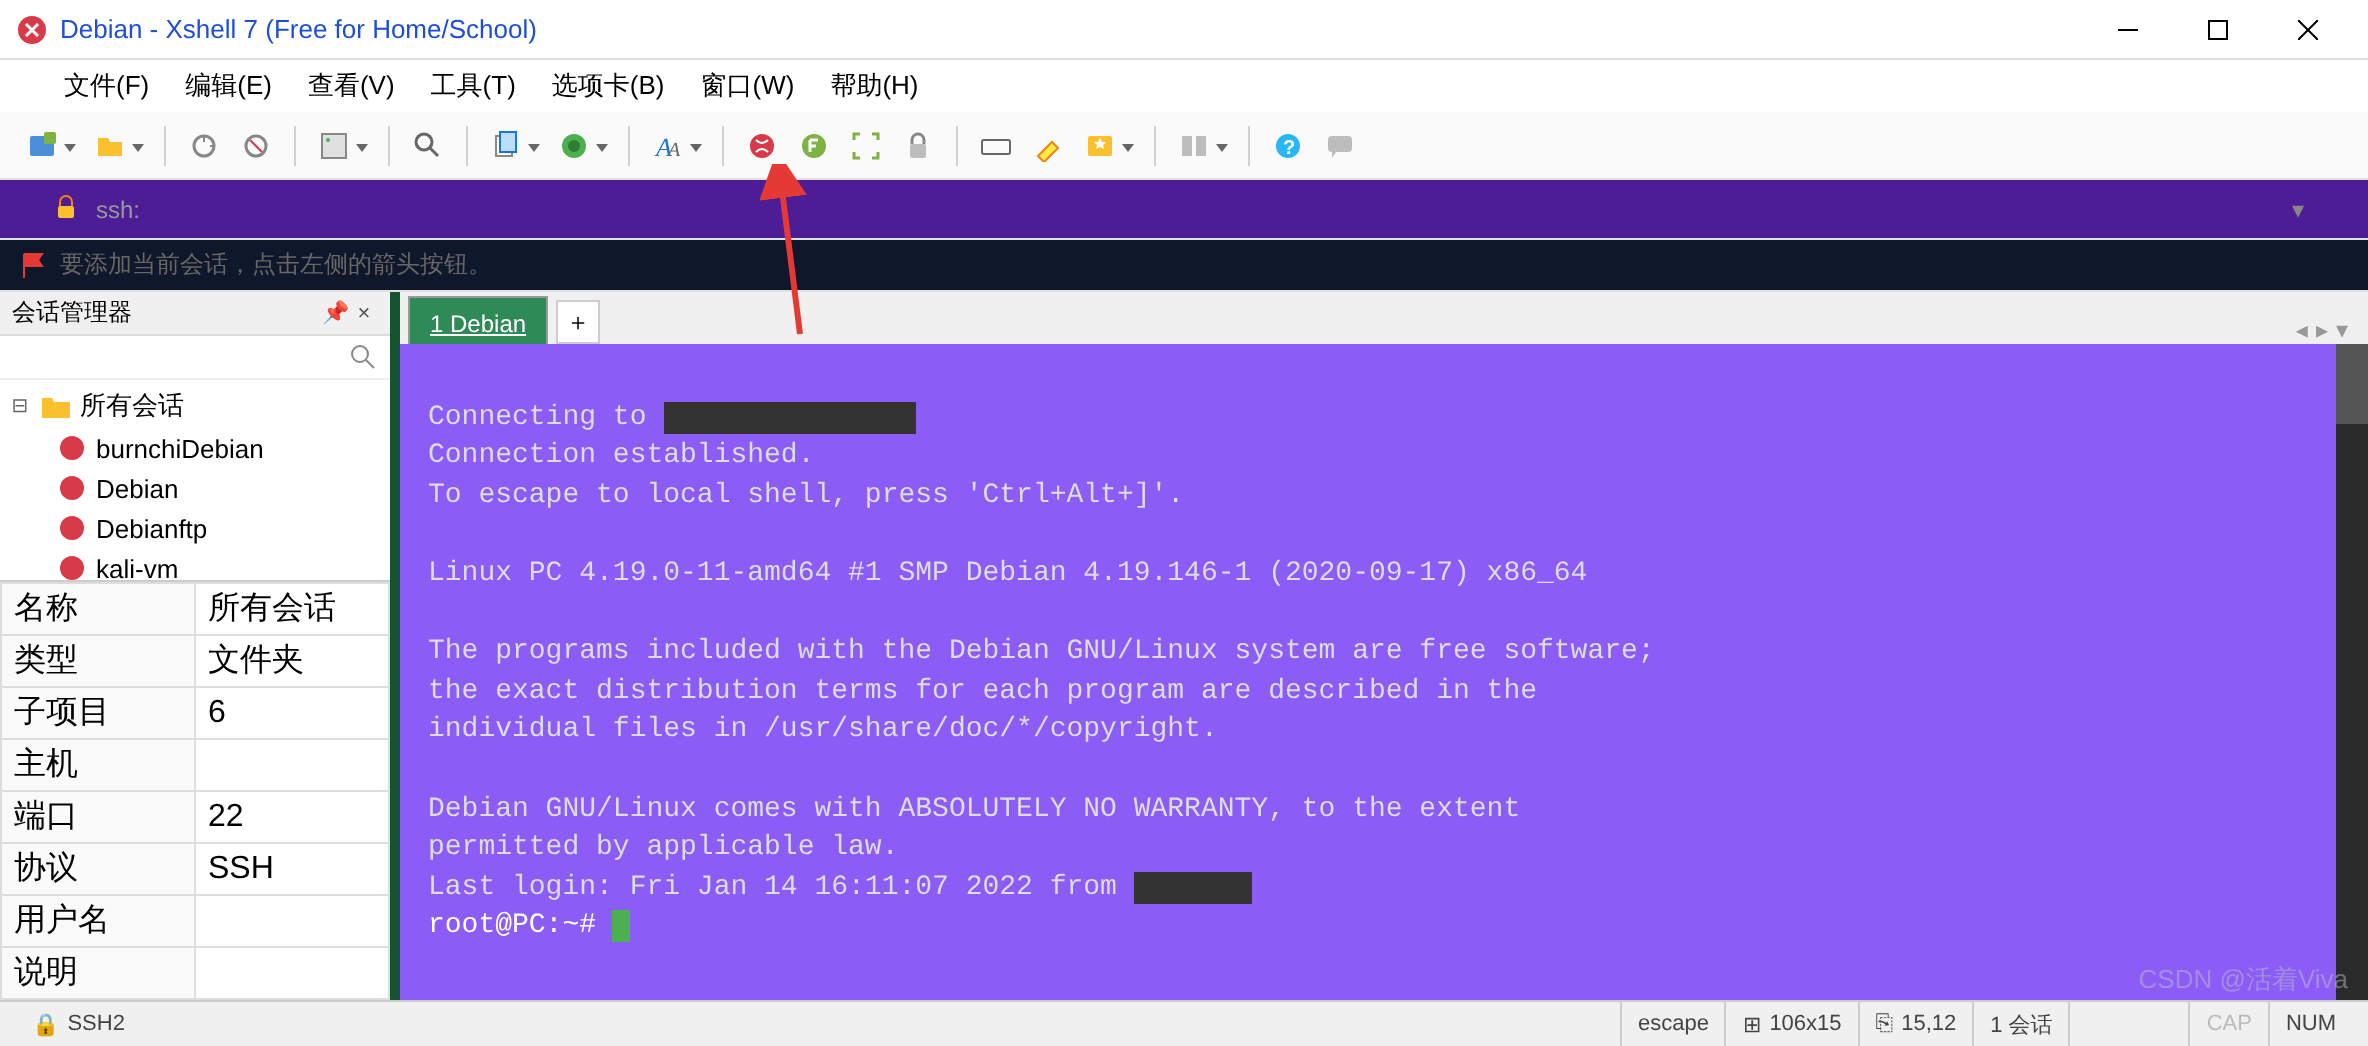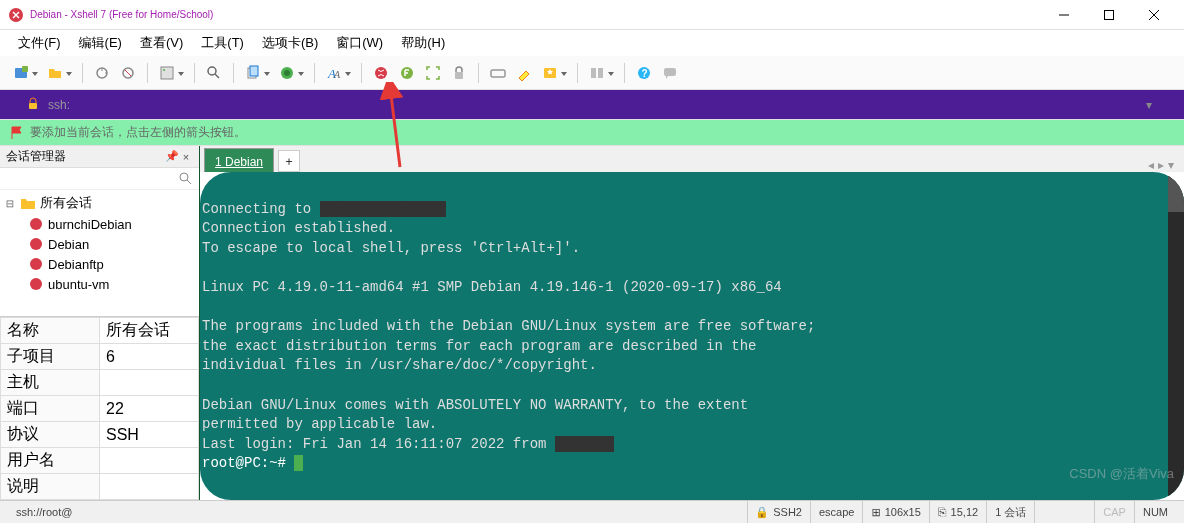--- a/index.html
+++ b/index.html
@@ -1,34 +1,34 @@
 <!DOCTYPE html>
 <html><head>
 <meta charset="utf-8">
 <style>
 * { box-sizing: border-box; margin: 0; padding: 0; }
 body { font-family: "Microsoft YaHei", "Segoe UI", sans-serif; font-size: 12px; background: #f0f0f0; width: 1184px; height: 523px; overflow: hidden; position: relative; }
 .titlebar { height: 30px; background: #fff; display: flex; align-items: center; padding: 0 8px; border-bottom: 1px solid #e0e0e0; }
 .titlebar .app-icon { width: 16px; height: 16px; margin-right: 6px; }
-.titlebar .title { flex: 1; font-size: 10px; color: #a21caf; }
+.titlebar .title { flex: 1; font-size: 13px; color: #1d4ed8; }
 .titlebar .win-btn { width: 45px; height: 30px; display: flex; align-items: center; justify-content: center; cursor: pointer; }
-.menubar { height: 26px; background: #fff; display: flex; align-items: center; padding: 0 10px; gap: 2px; }
+.menubar { height: 26px; background: #fff; display: flex; align-items: center; padding: 0 24px; gap: 2px; }
 .menubar .menu-item { padding: 3px 8px; cursor: pointer; font-size: 13px; }
 .toolbar { height: 34px; background: #fafafa; display: flex; align-items: center; padding: 0 10px; gap: 4px; border-bottom: 1px solid #e0e0e0; }
 .tb-btn { width: 22px; height: 22px; display: flex; align-items: center; justify-content: center; cursor: pointer; border-radius: 2px; position: relative; }
 .tb-btn.dd::after { content: ""; border-left: 3px solid transparent; border-right: 3px solid transparent; border-top: 4px solid #666; position: absolute; right: -6px; top: 10px; }
 .tb-btn.dd { margin-right: 8px; }
 .tb-sep { width: 1px; height: 20px; background: #d0d0d0; margin: 0 4px; }
 .addressbar { height: 30px; background: #4c1d95; display: flex; align-items: center; padding: 0 26px; border-bottom: 1px solid #e0e0e0; }
 .addr-icon { width: 16px; height: 16px; margin-right: 6px; }
 .addr-input { flex: 1; border: 1px solid #ccc; height: 22px; padding: 0 6px; background: #fff; font-size: 12px; }
-.infobar { height: 26px; background: #86efac; display: flex; align-items: center; padding: 0 10px; color: #666; font-size: 12px; border-bottom: 1px solid #e0e0e0; }
+.infobar { height: 26px; background: #0f172a; display: flex; align-items: center; padding: 0 10px; color: #666; font-size: 12px; border-bottom: 1px solid #e0e0e0; }
 .infobar .flag-icon { width: 14px; height: 14px; margin-right: 6px; }
 .main { display: flex; height: 354px; }
-.sidebar { width: 200px; background: #fff; border-right: 1px solid #14532d; display: flex; flex-direction: column; }
+.sidebar { width: 200px; background: #fff; border-right: 5px solid #14532d; display: flex; flex-direction: column; }
 .sb-header { height: 22px; background: #f0f0f0; display: flex; align-items: center; padding: 0 6px; font-size: 12px; border-bottom: 1px solid #ddd; }
 .sb-header .sp { flex: 1; }
 .sb-header .pin, .sb-header .x { width: 14px; height: 14px; cursor: pointer; display: flex; align-items: center; justify-content: center; font-size: 11px; color: #555; }
 .sb-search { height: 22px; display: flex; align-items: center; justify-content: flex-end; padding: 0 6px; border-bottom: 1px solid #eee; }
 .sb-tree { flex: 1; overflow: auto; padding: 2px 0; }
 .tree-item { display: flex; align-items: center; padding: 2px 4px; cursor: pointer; font-size: 13px; }
 .tree-item .exp { width: 12px; text-align: center; color: #666; font-size: 10px; }
 .tree-item .ic { width: 16px; height: 16px; margin: 0 4px; }
 .tree-item.child { padding-left: 24px; }
 .props { border-top: 1px solid #ccc; }
@@ -36,31 +36,31 @@
 .props td { border: 1px solid #ddd; padding: 2px 6px; height: 18px; }
 .props td:first-child { width: 50%; background: #fafafa; }
 .terminal-area { flex: 1; display: flex; flex-direction: column; background: #fff; position: relative; }
 .tab-strip { height: 26px; background: #f0f0f0; display: flex; align-items: flex-end; padding: 0 4px; }
 .tab { height: 24px; padding: 0 10px; display: flex; align-items: center; font-size: 12px; border: 1px solid #999; border-bottom: none; background: #2e8b57; color: #fff; cursor: pointer; gap: 6px; flex-direction: column; }
 .tab.active .close { color: #fff; }
 .tab .dot { width: 8px; height: 8px; background: #4caf50; border-radius: 50%; }
 .tab .close { font-size: 13px; cursor: pointer; }
 .tab-add { width: 22px; height: 22px; border: 1px solid #ccc; display: flex; align-items: center; justify-content: center; cursor: pointer; margin-left: 4px; background: #fff; }
 .tab-nav { margin-left: auto; display: flex; gap: 4px; color: #999; align-items: center; padding-right: 6px; }
-.terminal { flex: 1; background: #0f766e; color: #ddd; font-family: "Consolas", "Courier New", monospace; font-size: 14px; padding: 8px 2px; line-height: 1.4; white-space: pre; overflow: hidden; position: relative; border-radius: 31px; }
+.terminal { flex: 1; background: #8b5cf6; color: #ddd; font-family: "Consolas", "Courier New", monospace; font-size: 14px; padding: 8px 14px; line-height: 1.4; white-space: pre; overflow: hidden; position: relative; }
 .terminal .prompt { color: #fff; }
 .terminal .cursor { display: inline-block; width: 9px; height: 16px; background: #4caf50; vertical-align: text-bottom; }
 .terminal .redact { background: #333; color: #333; }
 .scrollbar { position: absolute; right: 0; top: 0; bottom: 0; width: 16px; background: #2a2a2a; }
 .scroll-thumb { position: absolute; right: 0; top: 0; width: 16px; height: 40px; background: #555; }
 .statusbar { height: 23px; background: #f0f0f0; border-top: 1px solid #ccc; display: flex; align-items: center; padding: 0 8px; font-size: 11px; color: #444; }
 .statusbar .sb-cell { padding: 0 8px; border-left: 1px solid #ccc; height: 100%; display: flex; align-items: center; gap: 4px; }
 .statusbar .sb-cell:first-child { border-left: none; flex: 1; }
 .arrow-annotation { position: absolute; left: 380px; top: 82px; pointer-events: none; z-index: 100; }
-.watermark { position: absolute; right: 10px; bottom: 40px; color: rgba(200,200,200,0.45); font-size: 13px; pointer-events: none; }
+.watermark { position: absolute; right: 10px; bottom: 24px; color: rgba(200,200,200,0.45); font-size: 13px; pointer-events: none; }
 svg { display: block; }
 </style>
 </head>
 <body>
 
 <div class="titlebar">
   <span class="app-icon">
     <svg width="16" height="16" viewBox="0 0 16 16">
         <circle cx="8" cy="8" r="7" fill="#d73a49"></circle>
         <path d="M5 5 L11 11 M11 5 L5 11" stroke="#fff" stroke-width="1.5"></path>
@@ -290,29 +290,41 @@
             </svg>
           </span>
           <span>Debianftp</span>
         </div>
       <div class="tree-item child">
           <span class="ic">
             <svg width="16" height="16">
               <circle cx="8" cy="8" r="6" fill="#d73a49"></circle>
             </svg>
           </span>
+          <span>kali-vm</span>
+        </div>
+      <div class="tree-item child">
+          <span class="ic">
+            <svg width="16" height="16">
+              <circle cx="8" cy="8" r="6" fill="#d73a49"></circle>
+            </svg>
+          </span>
           <span>ubuntu-vm</span>
         </div>
     </div>
     <div class="props">
       <table>
         <tbody>
             <tr>
               <td>名称</td>
               <td>所有会话</td>
+            </tr>
+        <tr>
+              <td>类型</td>
+              <td>文件夹</td>
             </tr>
         <tr>
               <td>子项目</td>
               <td>6</td>
             </tr>
         <tr>
               <td>主机</td>
               <td></td>
             </tr>
         <tr>
@@ -364,21 +376,20 @@
 <span>Debian GNU/Linux comes with ABSOLUTELY NO WARRANTY, to the extent</span>
 <span>permitted by applicable law.</span>
 <span>Last login: Fri Jan 14 16:11:07 2022 from </span><span class="redact">xxx.xxx</span>
 <span class="prompt">root@PC:~# </span><span class="cursor"></span>
       <div class="scrollbar"><div class="scroll-thumb"></div></div>
     </div>
   </div>
 </div>
 
 <div class="statusbar">
-  <div class="sb-cell">ssh://root@</div>
   <div class="sb-cell">
       <span>🔒</span>
       <span>SSH2</span>
     </div>
   <div class="sb-cell">escape</div>
   <div class="sb-cell">
       <span>⊞</span>
       <span>106x15</span>
     </div>
   <div class="sb-cell">

